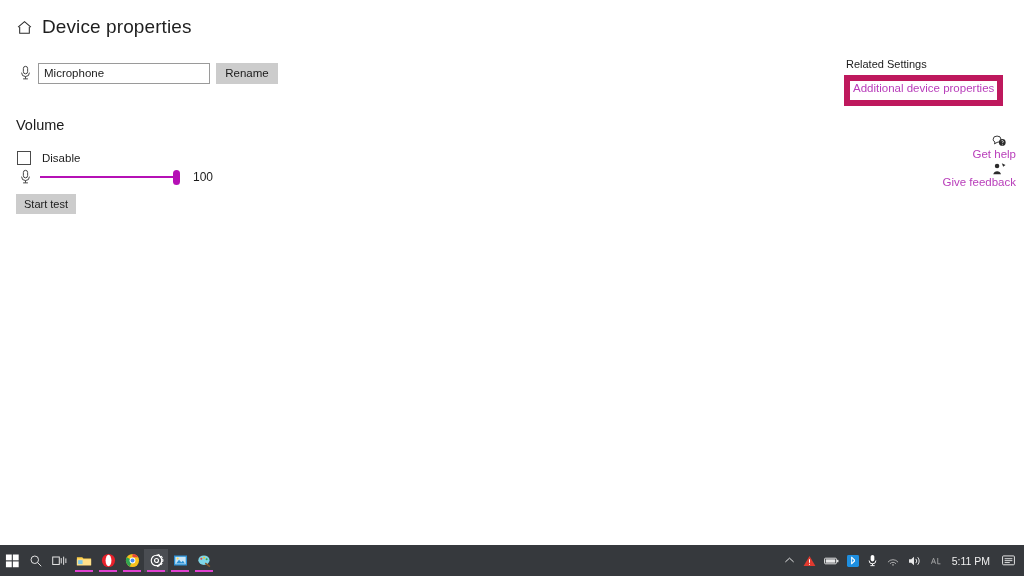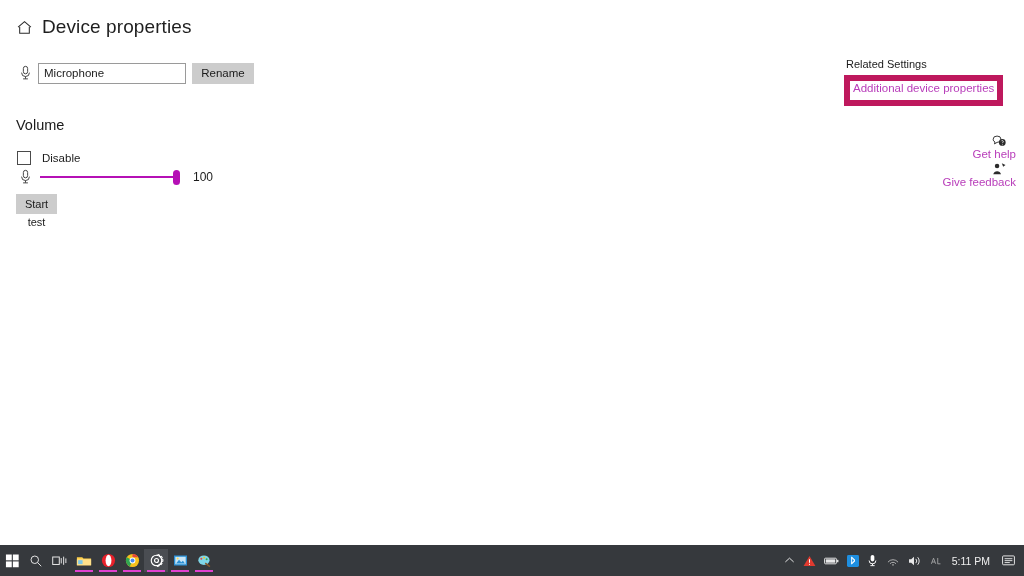--- a/index.html
+++ b/index.html
@@ -85,21 +85,21 @@
     margin-top: 20px;
     height: 22px;
   }
   #mic-icon-small {
     width: 18px; height: 20px;
     display: flex; align-items: center; justify-content: center;
     color: #3a3a3a;
     margin-right: 4px;
   }
   #device-name-input {
-    width: 148px; height: 21px;
+    width: 172px; height: 21px;
     border: 1px solid #9a9a9a;
     background: #ffffff;
     font-family: "Liberation Sans", sans-serif;
     font-size: 11.5px;
     color: #1b1b1b;
     padding: 0 5px;
     outline: none;
   }
   #rename-button {
     margin-left: 6px;
@@ -167,21 +167,21 @@
     background: #b510b5;
   }
   #volume-value {
     margin-left: 13px;
     font-size: 12px;
     color: #1b1b1b;
   }
 
   #start-test-button {
     margin-top: 7px;
-    width: 41px; height: 20px;
+    width: 60px; height: 20px;
     background: #cccccc;
     border: 1px solid #cccccc;
     font-family: "Liberation Sans", sans-serif;
     font-size: 11px;
     color: #1b1b1b;
     line-height: 18px;
     text-align: center;
     cursor: default;
   }
 

